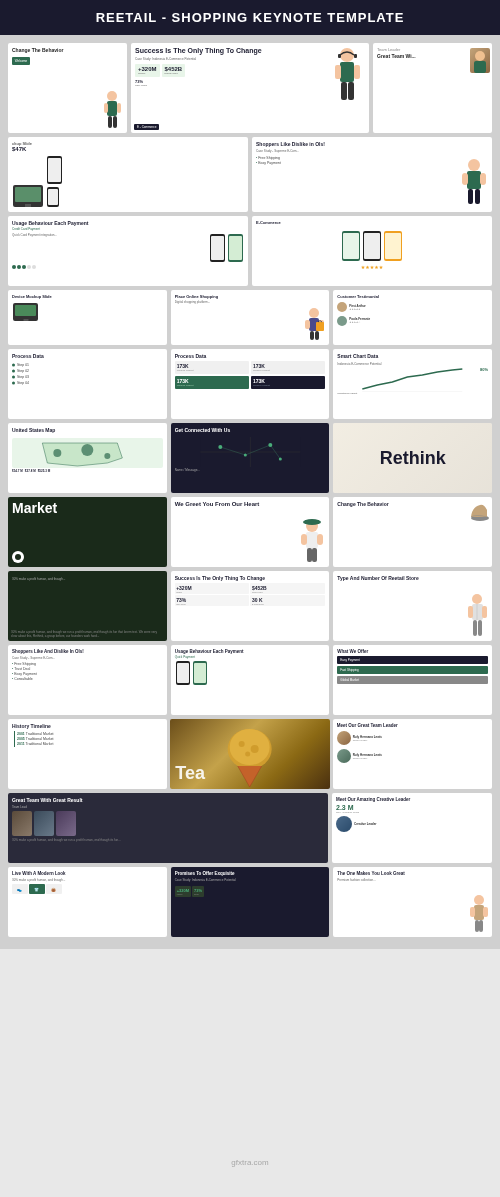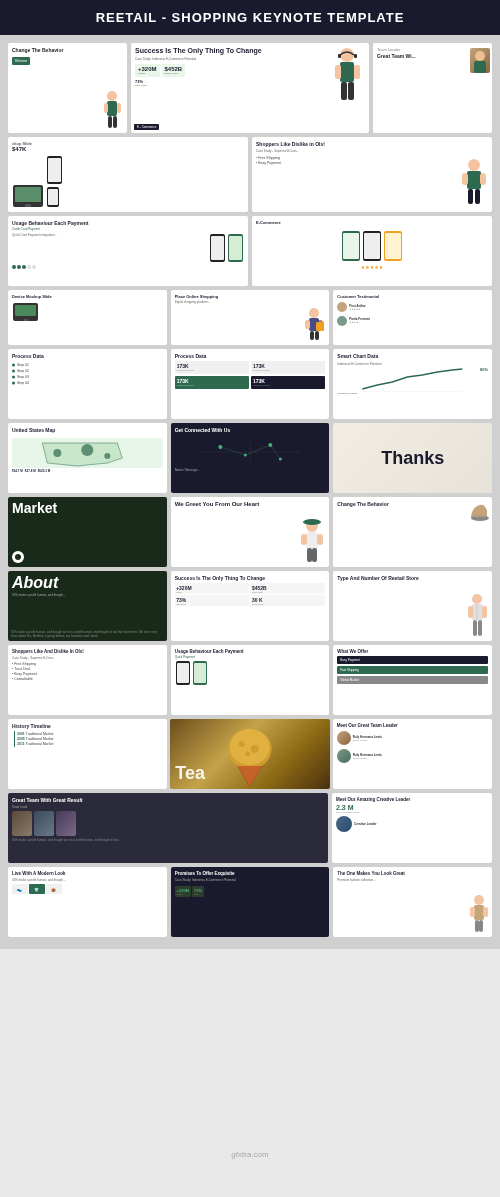--- a/index.html
+++ b/index.html
@@ -123,21 +123,21 @@
       padding: 0.5px 0;
     }
     .feature-dot::before {
       content: '• ';
       color: #2d6a4f;
     }
 
     
     .watermark {
       position: fixed;
-      bottom: 38px;
+      bottom: 30px;
       left: 50%;
       transform: translateX(-50%);
       font-size: 8px;
       color: rgba(0,0,0,0.3);
       white-space: nowrap;
       z-index: 100;
     }
 
     
     .avatar {
@@ -507,21 +507,21 @@
           <line x1="70" y1="8" x2="80" y2="22" stroke="#4aad7a" stroke-width="0.5" opacity="0.5"></line>
         </svg>
       </div>
       <div style="font-size:3px;color:#aaa;margin-top:1px;">Name / Message...</div>
     </div>
 
     <div class="slide slide-medium" style="position:relative;overflow:hidden;">
 
       <div style="position:absolute;top:0;left:0;right:0;bottom:0;background:linear-gradient(135deg,#d4c4a0 0%,#b0a080 100%);opacity:0.3;"></div>
       <div style="position:absolute;top:50%;left:50%;transform:translate(-50%,-50%);text-align:center;">
-        <div style="font-size:18px;font-weight:bold;color:#1a1a2e;line-height:1;">Thanks</div>
+        <div style="font-size:18px;font-weight:bold;color:#1a1a2e;line-height:1;">Rethink</div>
       </div>
     </div>
   </div>
 
   <div class="slide-row" style="display:grid;grid-template-columns:1fr 1fr 1fr;gap:4px;">
 
     <div class="slide slide-medium" style="background:#1a2a1a;position:relative;">
       <div style="font-size:14px;font-weight:bold;color:#fff;line-height:1;">Market</div>
       <div style="position:absolute;bottom:4px;left:4px;">
         <div style="width:12px;height:12px;border-radius:50%;background:#fff;display:flex;align-items:center;justify-content:center;">
@@ -555,21 +555,20 @@
           <path d="M9,15 Q10,5 18,3 Q22,2 25,8 L25,15 Z" fill="#c4a47a"></path>
           <path d="M9,15 Q14,12 25,15" stroke="#888" stroke-width="0.5" fill="none"></path>
         </svg>
       </div>
     </div>
   </div>
 
   <div class="slide-row" style="display:grid;grid-template-columns:1fr 1fr 1fr;gap:4px;">
 
     <div class="slide slide-medium" style="background:#1a2a1a;position:relative;">
-      <div style="font-size:16px;font-weight:bold;color:#fff;line-height:1;font-style:italic;">About</div>
       <div style="font-size:3px;color:#aaa;margin-top:2px;">30% make a profit human, and though...</div>
       <div style="position:absolute;bottom:3px;left:3px;right:3px;">
         <div style="font-size:3px;color:#888;">30% make a profit human, and though we run a profit human, end though its fun that lorem test. We were very clear about this, Rethink, a group before, our founders work hard...</div>
       </div>
     </div>
 
     <div class="slide slide-medium">
       <div style="font-size:5px;font-weight:bold;color:#1a1a2e;line-height:1.2;margin-bottom:2px;">Success Is The Only Thing To Change</div>
       <div style="display:grid;grid-template-columns:1fr 1fr;gap:1px;">
         <div style="background:#f5f5f5;padding:1.5px;border-radius:1px;">

